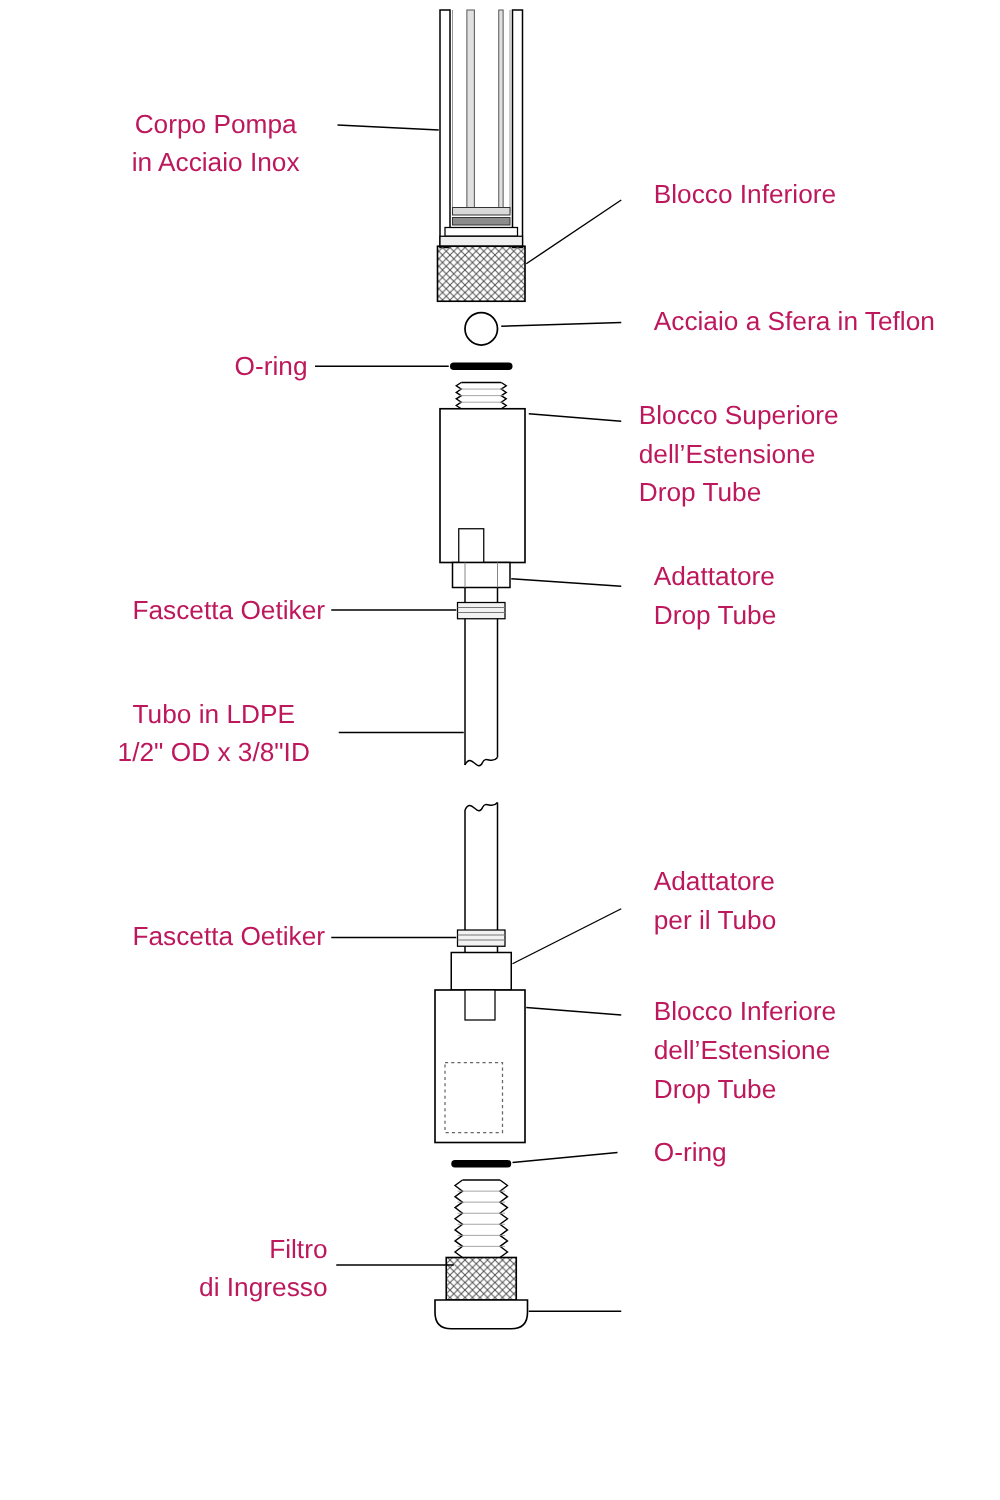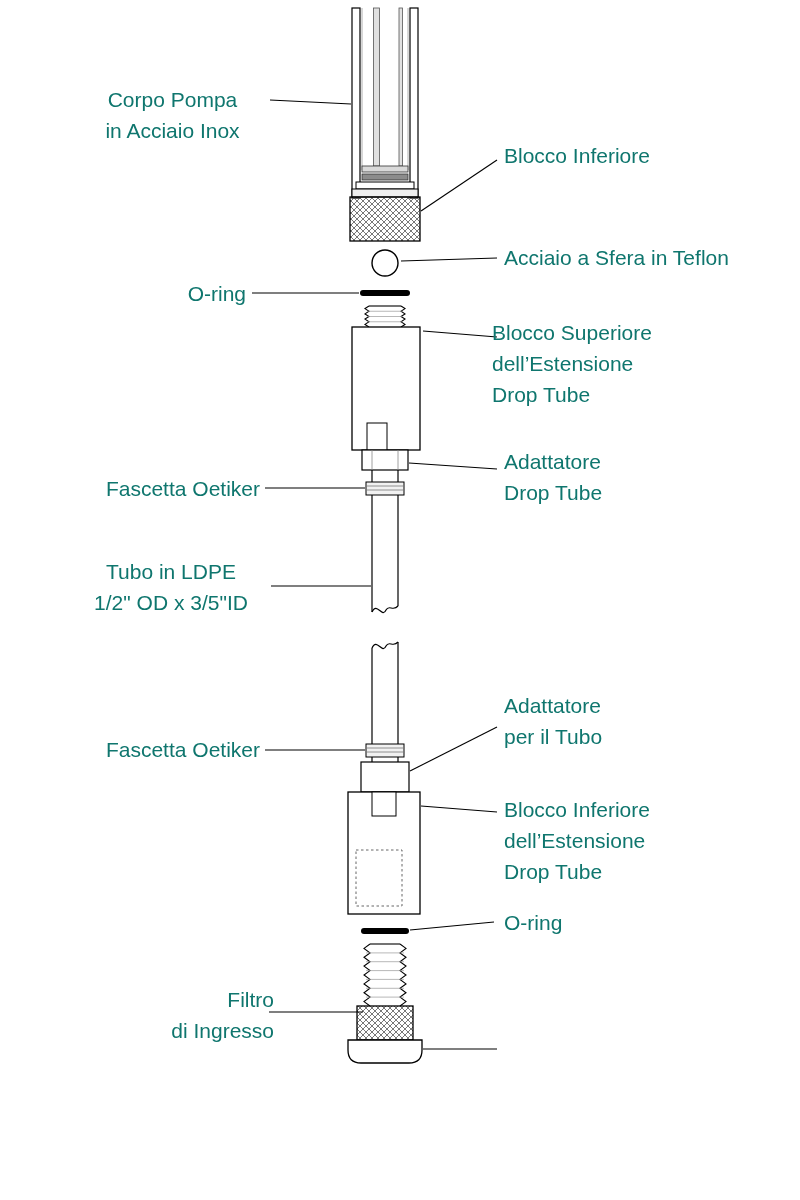--- a/index.html
+++ b/index.html
@@ -1,19 +1,19 @@
 <!DOCTYPE html>
 <html><head>
 <meta charset="utf-8">
 <style>
   html,body{margin:0;padding:0;background:#fff;}
   #page{position:relative;width:800px;height:1200px;background:#fff;overflow:hidden;
-        font-family:"Liberation Sans",sans-serif;color:#0f766e;}
+        font-family:"Liberation Sans",sans-serif;color:#be185d;}
   .label{position:absolute;font-size:21px;line-height:31px;white-space:pre-line;}
-  .left-al{text-align:left;}
+  .left-al{text-align:left;margin-left:19px;}
   .right-al{text-align:right;}
   .center-al{text-align:center;}
   svg{position:absolute;top:0;left:0;}
 </style>
 </head>
 <body>
 
 <div id="page">
 
   <svg width="800" height="1200" viewBox="0 0 800 1200">
@@ -137,24 +137,24 @@
   <div class="label left-al" style="top:140px;left:504px;width:260px;">Blocco Inferiore</div>
   <div class="label left-al" style="top:242px;left:504px;width:280px;">Acciaio a Sfera in Teflon</div>
   <div class="label right-al" style="top:278px;left:80px;width:166px;">O-ring</div>
   <div class="label left-al" style="top:317px;left:492px;width:260px;">Blocco Superiore
 dell’Estensione
 Drop Tube</div>
   <div class="label left-al" style="top:446px;left:504px;width:260px;">Adattatore
 Drop Tube</div>
   <div class="label right-al" style="top:473px;left:80px;width:180px;">Fascetta Oetiker</div>
   <div class="label center-al" style="top:556px;left:76px;width:190px;">Tubo in LDPE
-1/2" OD x 3/5"ID</div>
+1/2" OD x 3/8"ID</div>
   <div class="label left-al" style="top:690px;left:504px;width:260px;">Adattatore
 per il Tubo</div>
   <div class="label right-al" style="top:734px;left:80px;width:180px;">Fascetta Oetiker</div>
   <div class="label left-al" style="top:794px;left:504px;width:260px;">Blocco Inferiore
 dell’Estensione
 Drop Tube</div>
   <div class="label left-al" style="top:907px;left:504px;width:200px;">O-ring</div>
-  <div class="label right-al" style="top:984px;left:92px;width:182px;">Filtro
+  <div class="label right-al" style="top:984px;left:80px;width:182px;">Filtro
 di Ingresso</div>
 
 </div>
 
 </body></html>

